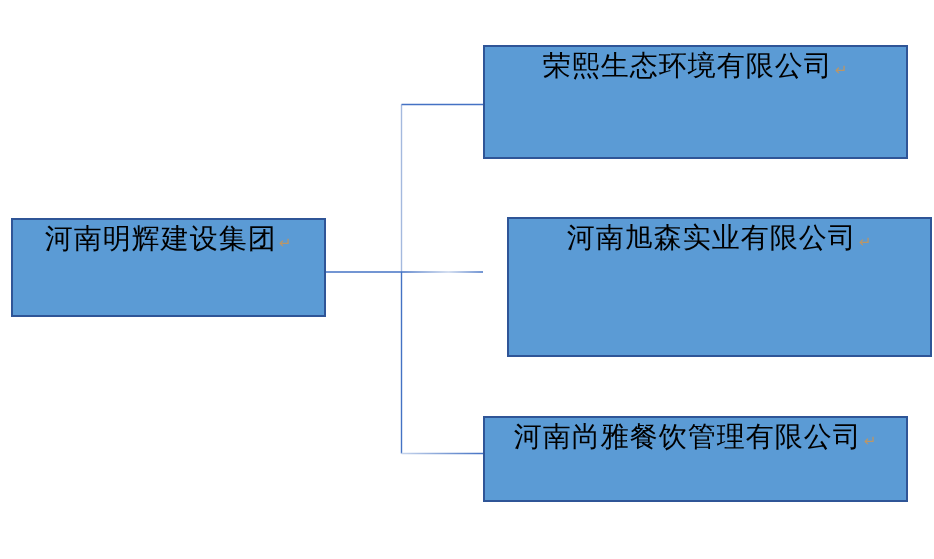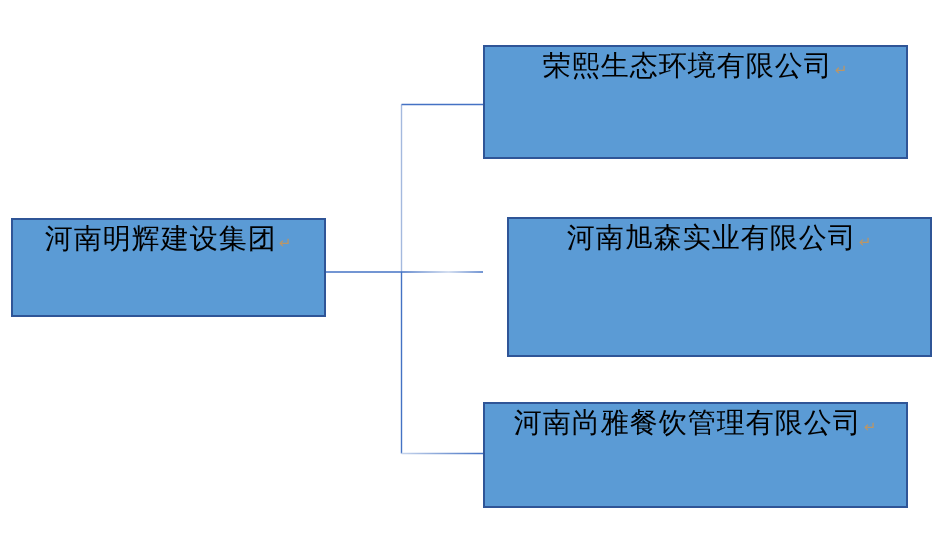--- a/index.html
+++ b/index.html
@@ -42,21 +42,21 @@
   }
   .return-mark {
     font-size: 15px;
     color: var(--return-mark-color, #BA9668);
     margin-left: 2px;
     vertical-align: baseline;
   }
   .parent-node  { left: 11px;  top: 218px; width: 315px; height: 99px; }
   .child-node-1 { left: 483px; top: 45px;  width: 425px; height: 114px; }
   .child-node-2 { left: 483px; top: 217px; width: 425px; height: 140px; margin-left: 24px; }
-  .child-node-3 { left: 483px; top: 402px; width: 425px; height: 106px; }
+  .child-node-3 { left: 483px; top: 416px; width: 425px; height: 86px; }
 </style>
 </head>
 <body>
 
 <div class="canvas">
 
   <svg class="connector-layer" width="934" height="559" viewBox="0 0 934 559" xmlns="http://www.w3.org/2000/svg">
     <defs>
       <linearGradient id="gradMiddle" gradientUnits="userSpaceOnUse" x1="326" y1="272" x2="483" y2="272">
         <stop offset="0" style="stop-color: var(--connector, #4472C4);"></stop>

